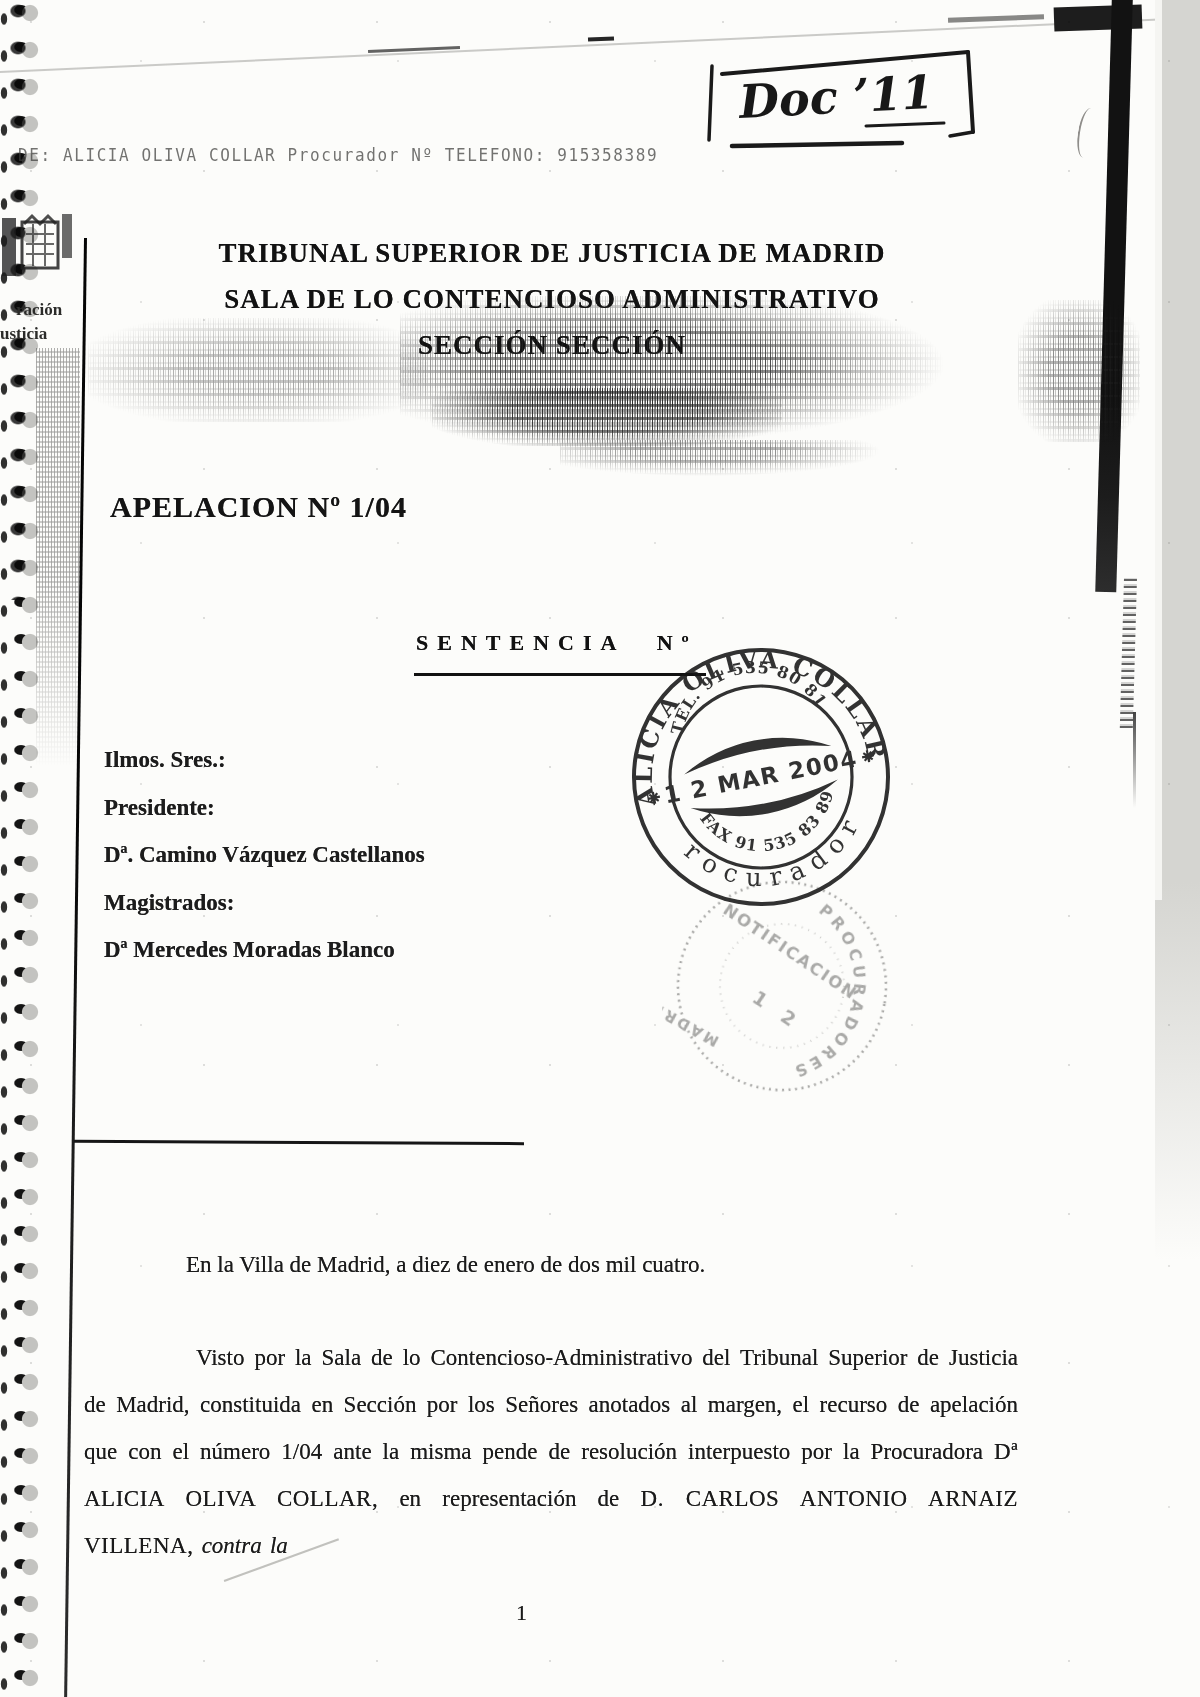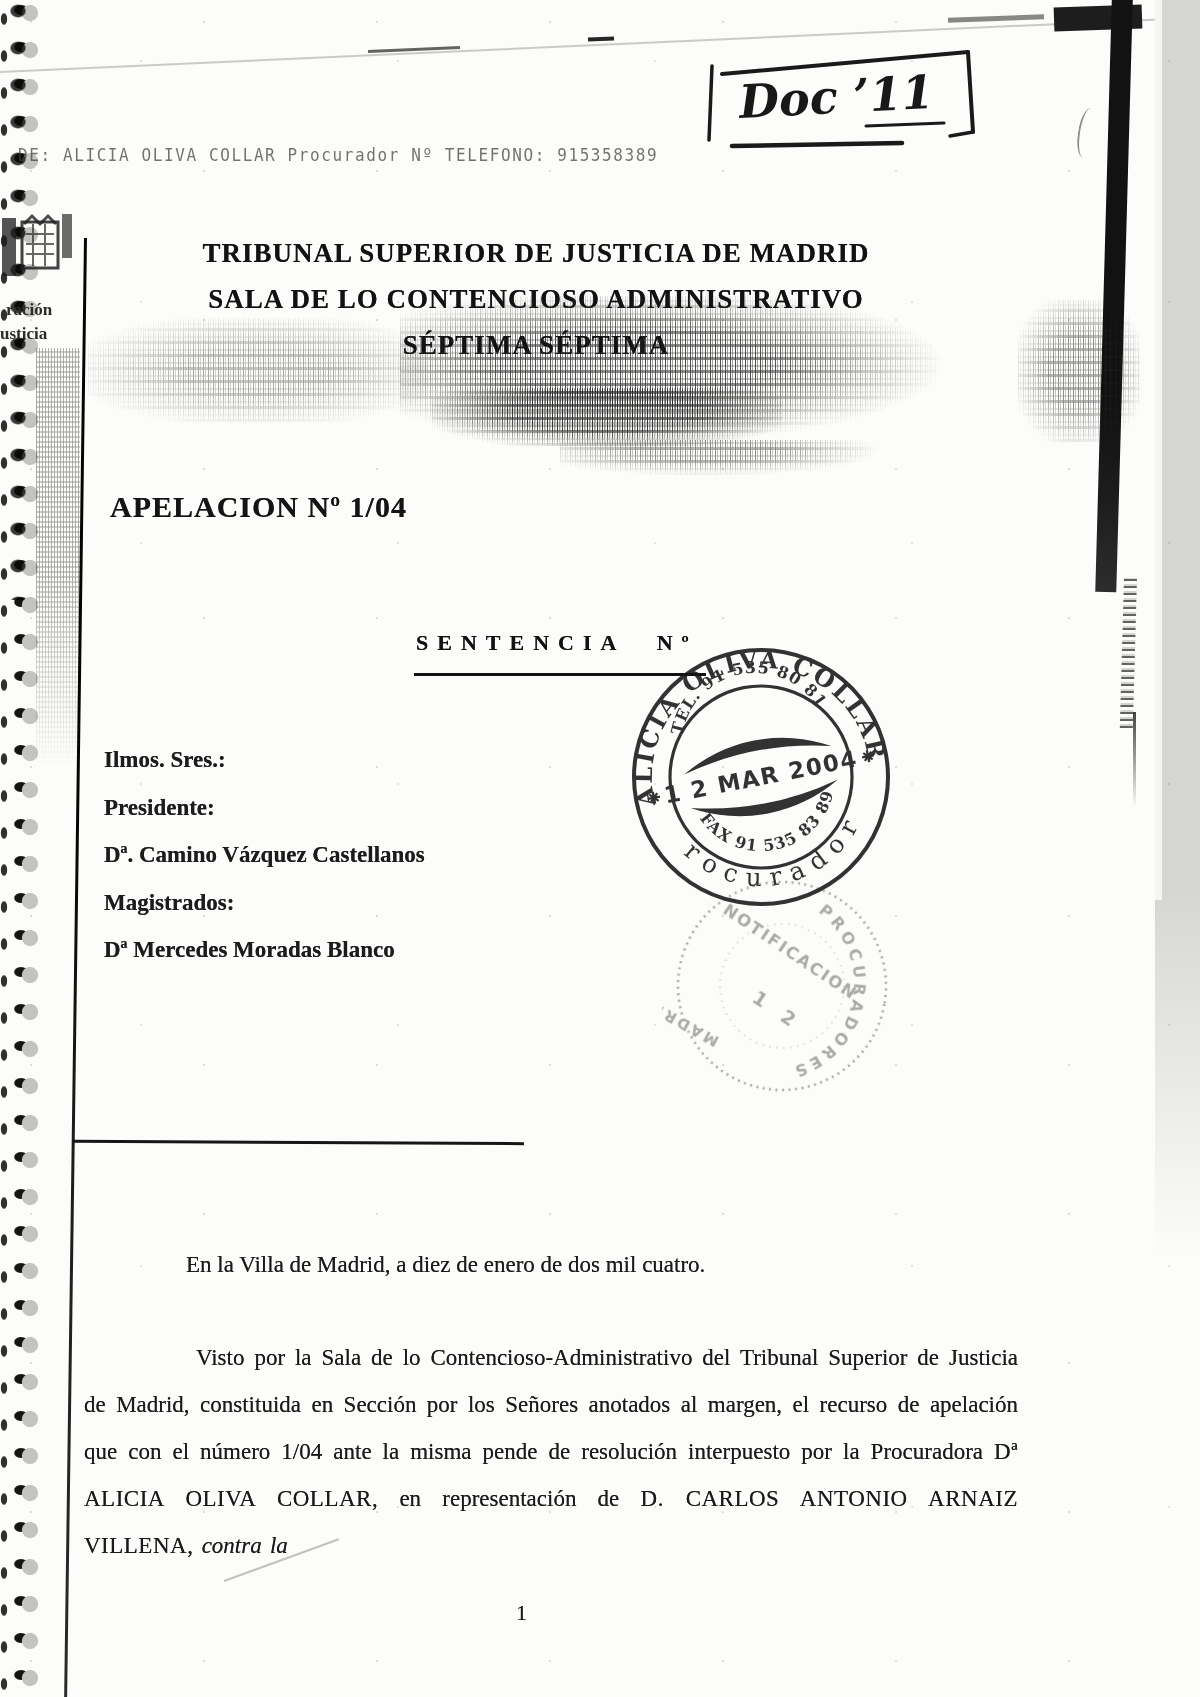--- a/index.html
+++ b/index.html
@@ -81,21 +81,21 @@
 
   
   .emblem-txt{font-size:17px;font-weight:600;color:#2b2b29;filter:blur(.25px);}
 
   
   .vrule{left:84px;top:238px;width:3px;height:1462px;transform-origin:0 0;transform:rotate(.78deg);
     background:linear-gradient(to bottom,#050505 0 40%,#1b1b1b 60%,#2c2c2c);}
   .hrule{left:74px;top:1141px;width:450px;height:3px;background:#161616;transform:rotate(.3deg);}
 
   
-  .header-block{left:136px;top:230px;width:800px;text-align:center;font-weight:bold;
+  .header-block{left:152px;top:230px;width:800px;text-align:center;font-weight:bold;
     font-size:27px;letter-spacing:1px;line-height:46px;color:#121212;}
   .apelacion{left:110px;top:490px;font-size:30px;font-weight:bold;letter-spacing:1px;color:#141414;}
   .sentencia{left:414px;top:630px;font-size:22px;font-weight:bold;letter-spacing:9px;word-spacing:18px;
     border-bottom:3px solid #111;padding:0 8px 17px 2px;color:#111;}
 
   
   .panel{left:104px;top:736px;font-size:23px;font-weight:bold;line-height:47.5px;color:#1c1c1c;}
 
   
   .stamp1{left:626px;top:642px;width:270px;height:270px;transform:rotate(-11deg);opacity:.88;}
@@ -147,28 +147,28 @@
   <div class="abs faxheader">DE: ALICIA OLIVA COLLAR Procurador  Nº TELEFONO: 915358389</div>
 
   <div class="abs" style="left:0;top:212px;">
     <svg width="100" height="80" viewBox="0 0 100 80">
       <rect x="2" y="6" width="14" height="58" fill="#1c1c1c" opacity=".75"></rect>
       <rect x="22" y="10" width="36" height="46" fill="none" stroke="#222" stroke-width="3" opacity=".85"></rect>
       <path d="M24,12 L32,4 L40,12 L48,4 L56,12" fill="none" stroke="#222" stroke-width="3" opacity=".8"></path>
       <path d="M26,22 H54 M26,32 H54 M26,42 H54 M33,12 V54 M45,12 V54" stroke="#2a2a2a" stroke-width="2" opacity=".7"></path>
       <rect x="62" y="2" width="10" height="44" fill="#1d1d1d" opacity=".65"></rect>
     </svg>
-    <div class="emblem-txt" style="margin:4px 0 0 6px;">ración</div>
+    <div class="emblem-txt" style="margin:4px 0 0 16px;">ración</div>
     <div class="emblem-txt" style="margin:4px 0 0 0;">usticia</div>
   </div>
 
   <div class="abs header-block ink">
     <div>TRIBUNAL SUPERIOR DE JUSTICIA DE MADRID</div>
     <div>SALA DE LO CONTENCIOSO ADMINISTRATIVO</div>
-    <div>SÉPTIMA SÉPTIMA</div>
+    <div>SECCIÓN SECCIÓN</div>
   </div>
 
   <div class="abs noise-v noiseB"></div>
   <div class="abs noise-v noiseA"></div>
   <div class="abs noise-v noiseC"></div>
   <div class="abs noise-v noiseD"></div>
   <div class="abs noise-v noiseE"></div>
   <div class="abs noise-v noiseF"></div>
 
   <div class="abs apelacion ink">APELACION Nº 1/04</div>

